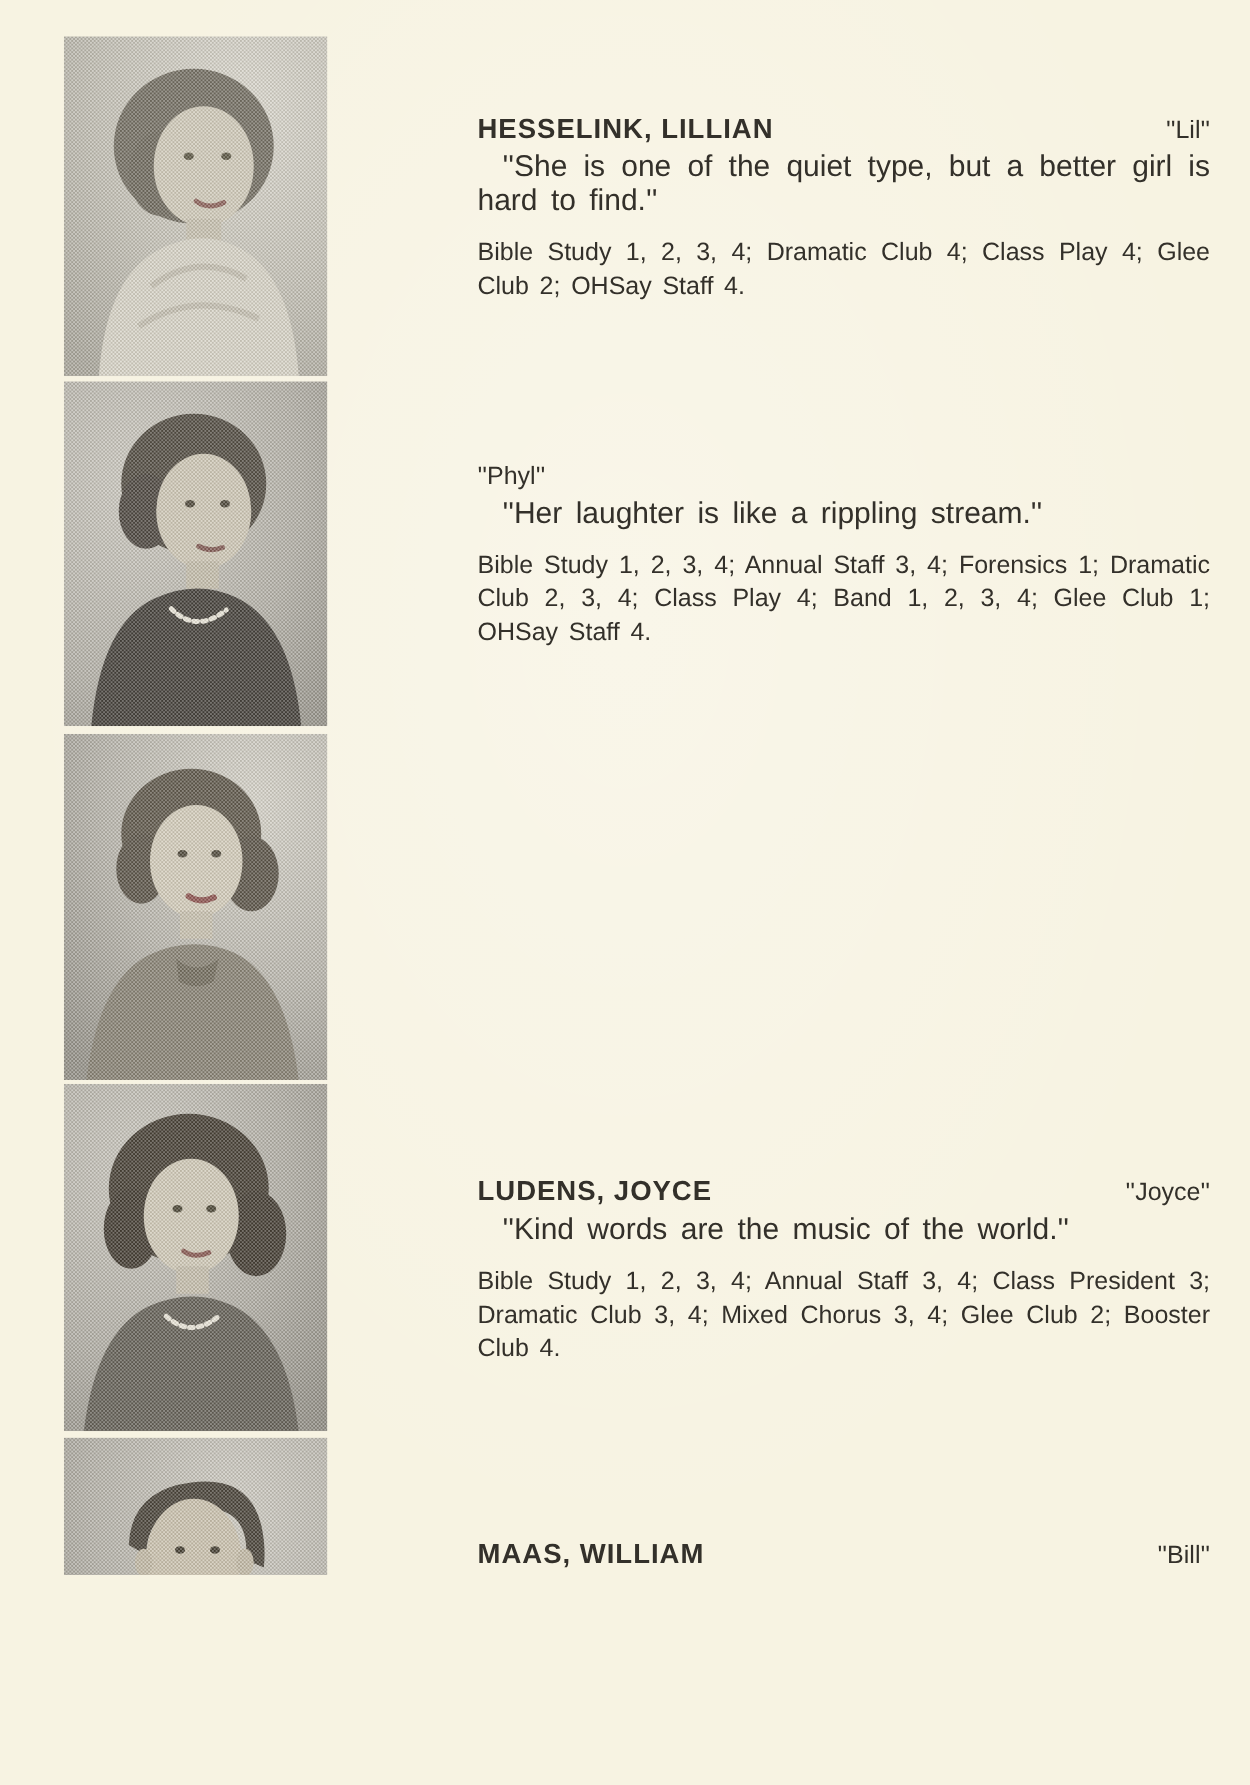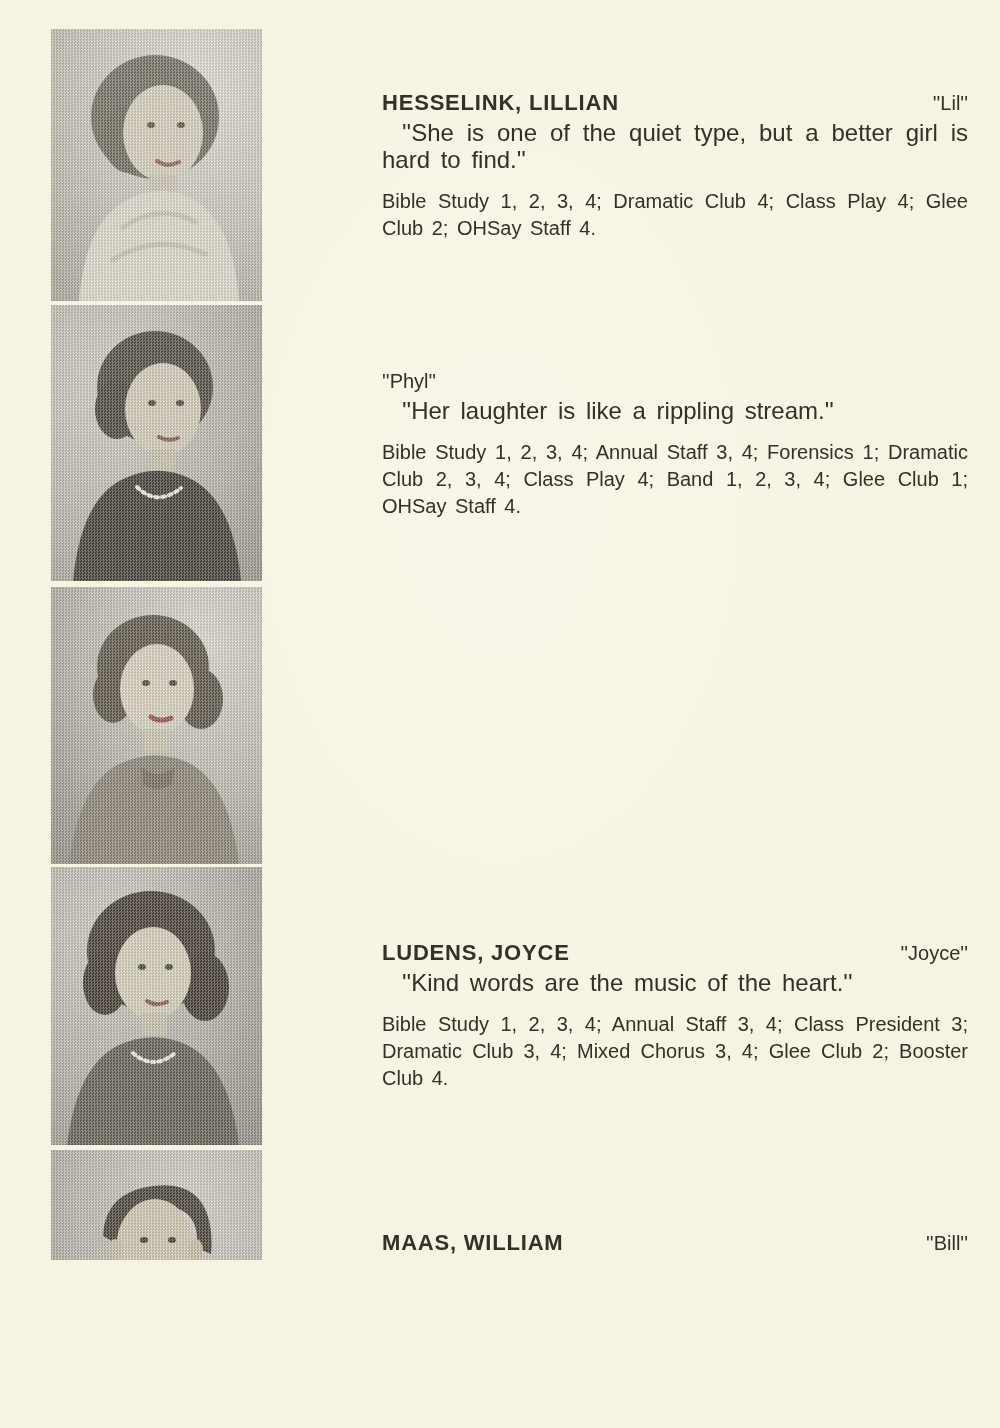--- a/index.html
+++ b/index.html
@@ -222,21 +222,21 @@
     <div class="quote">''Her laughter is like a rippling stream.''</div>
     <div class="activities">Bible Study 1, 2, 3, 4; Annual Staff 3, 4; Forensics 1; Dramatic Club 2, 3, 4; Class Play 4; Band 1, 2, 3, 4; Glee Club 1; OHSay Staff 4.</div>
   </section>
 
 
   <section class="entry e4">
     <div class="name-line">
       <span class="student-name">LUDENS, JOYCE</span>
       <span class="student-nickname">''Joyce''</span>
     </div>
-    <div class="quote">''Kind words are the music of the heart.''</div>
+    <div class="quote">''Kind words are the music of the world.''</div>
     <div class="activities">Bible Study 1, 2, 3, 4; Annual Staff 3, 4; Class President 3; Dramatic Club 3, 4; Mixed Chorus 3, 4; Glee Club 2; Booster Club 4.</div>
   </section>
 
   <section class="entry e5">
     <div class="name-line">
       <span class="student-name">MAAS, WILLIAM</span>
       <span class="student-nickname">''Bill''</span>
     </div>
   </section>
 

